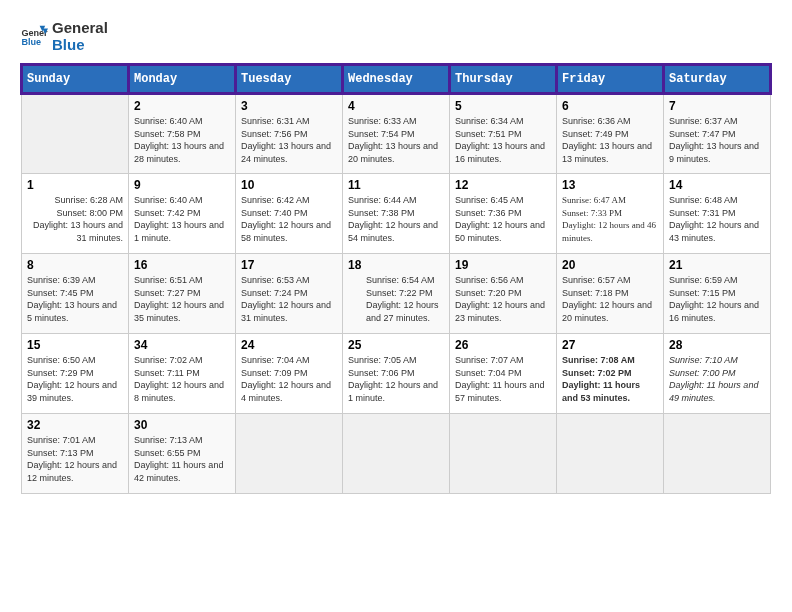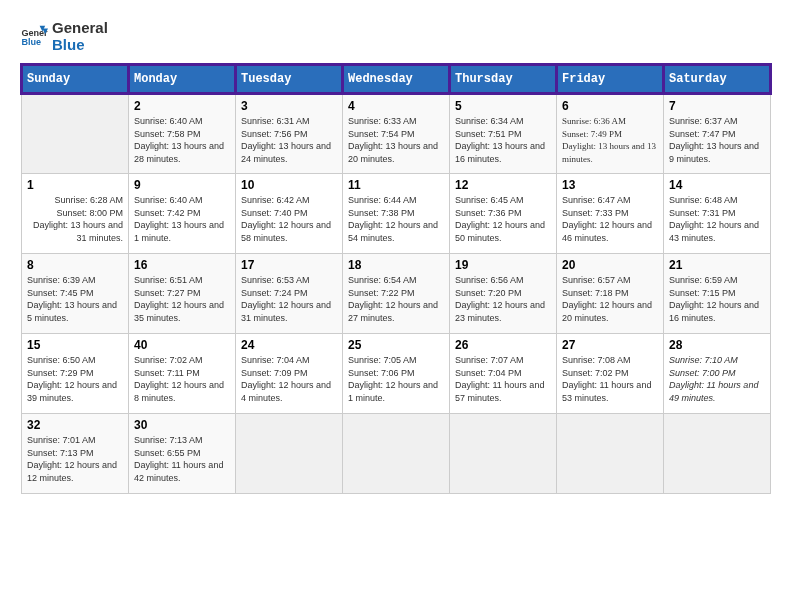--- a/index.html
+++ b/index.html
@@ -130,21 +130,21 @@
 Daylight: 13 hours and 20 minutes.</div>
         </td>
         <td>
           <span class="day-num">5</span>
           <div class="day-info" style="white-space: pre-line;">Sunrise: 6:34 AM
 Sunset: 7:51 PM
 Daylight: 13 hours and 16 minutes.</div>
         </td>
         <td>
           <span class="day-num">6</span>
-          <div class="day-info" style="white-space: pre-line; font-family: Liberation Serif, serif;">Sunrise: 6:36 AM
+          <div class="day-info" style="white-space: pre-line;">Sunrise: 6:36 AM
 Sunset: 7:49 PM
 Daylight: 13 hours and 13 minutes.</div>
         </td>
         <td>
           <span class="day-num">7</span>
           <div class="day-info" style="white-space: pre-line;">Sunrise: 6:37 AM
 Sunset: 7:47 PM
 Daylight: 13 hours and 9 minutes.</div>
         </td>
       </tr>
@@ -174,21 +174,21 @@
 Daylight: 12 hours and 54 minutes.</div>
         </td>
         <td>
           <span class="day-num">12</span>
           <div class="day-info" style="white-space: pre-line;">Sunrise: 6:45 AM
 Sunset: 7:36 PM
 Daylight: 12 hours and 50 minutes.</div>
         </td>
         <td>
           <span class="day-num">13</span>
-          <div class="day-info" style="white-space: pre-line;">Sunrise: 6:47 AM
+          <div class="day-info" style="white-space: pre-line; font-family: Liberation Serif, serif;">Sunrise: 6:47 AM
 Sunset: 7:33 PM
 Daylight: 12 hours and 46 minutes.</div>
         </td>
         <td>
           <span class="day-num">14</span>
           <div class="day-info" style="white-space: pre-line;">Sunrise: 6:48 AM
 Sunset: 7:31 PM
 Daylight: 12 hours and 43 minutes.</div>
         </td>
       </tr>
@@ -206,21 +206,21 @@
 Daylight: 12 hours and 35 minutes.</div>
         </td>
         <td>
           <span class="day-num">17</span>
           <div class="day-info" style="white-space: pre-line;">Sunrise: 6:53 AM
 Sunset: 7:24 PM
 Daylight: 12 hours and 31 minutes.</div>
         </td>
         <td>
           <span class="day-num">18</span>
-          <div class="day-info" style="white-space: pre-line;">Sunrise: 6:54 AM
+          <div class="day-info" style="white-space: pre-line; margin-left: 18px;">Sunrise: 6:54 AM
 Sunset: 7:22 PM
 Daylight: 12 hours and 27 minutes.</div>
         </td>
         <td>
           <span class="day-num">19</span>
           <div class="day-info" style="white-space: pre-line;">Sunrise: 6:56 AM
 Sunset: 7:20 PM
 Daylight: 12 hours and 23 minutes.</div>
         </td>
         <td>
@@ -237,21 +237,21 @@
         </td>
       </tr>
       <tr>
         <td>
           <span class="day-num">15</span>
           <div class="day-info" style="white-space: pre-line;">Sunrise: 6:50 AM
 Sunset: 7:29 PM
 Daylight: 12 hours and 39 minutes.</div>
         </td>
         <td>
-          <span class="day-num">40</span>
+          <span class="day-num">34</span>
           <div class="day-info" style="white-space: pre-line;">Sunrise: 7:02 AM
 Sunset: 7:11 PM
 Daylight: 12 hours and 8 minutes.</div>
         </td>
         <td>
           <span class="day-num">24</span>
           <div class="day-info" style="white-space: pre-line;">Sunrise: 7:04 AM
 Sunset: 7:09 PM
 Daylight: 12 hours and 4 minutes.</div>
         </td>
@@ -262,21 +262,21 @@
 Daylight: 12 hours and 1 minute.</div>
         </td>
         <td>
           <span class="day-num">26</span>
           <div class="day-info" style="white-space: pre-line;">Sunrise: 7:07 AM
 Sunset: 7:04 PM
 Daylight: 11 hours and 57 minutes.</div>
         </td>
         <td>
           <span class="day-num">27</span>
-          <div class="day-info" style="white-space: pre-line;">Sunrise: 7:08 AM
+          <div class="day-info" style="white-space: pre-line; font-weight: bold;">Sunrise: 7:08 AM
 Sunset: 7:02 PM
 Daylight: 11 hours and 53 minutes.</div>
         </td>
         <td>
           <span class="day-num">28</span>
           <div class="day-info" style="white-space: pre-line; font-style: italic;">Sunrise: 7:10 AM
 Sunset: 7:00 PM
 Daylight: 11 hours and 49 minutes.</div>
         </td>
       </tr>

